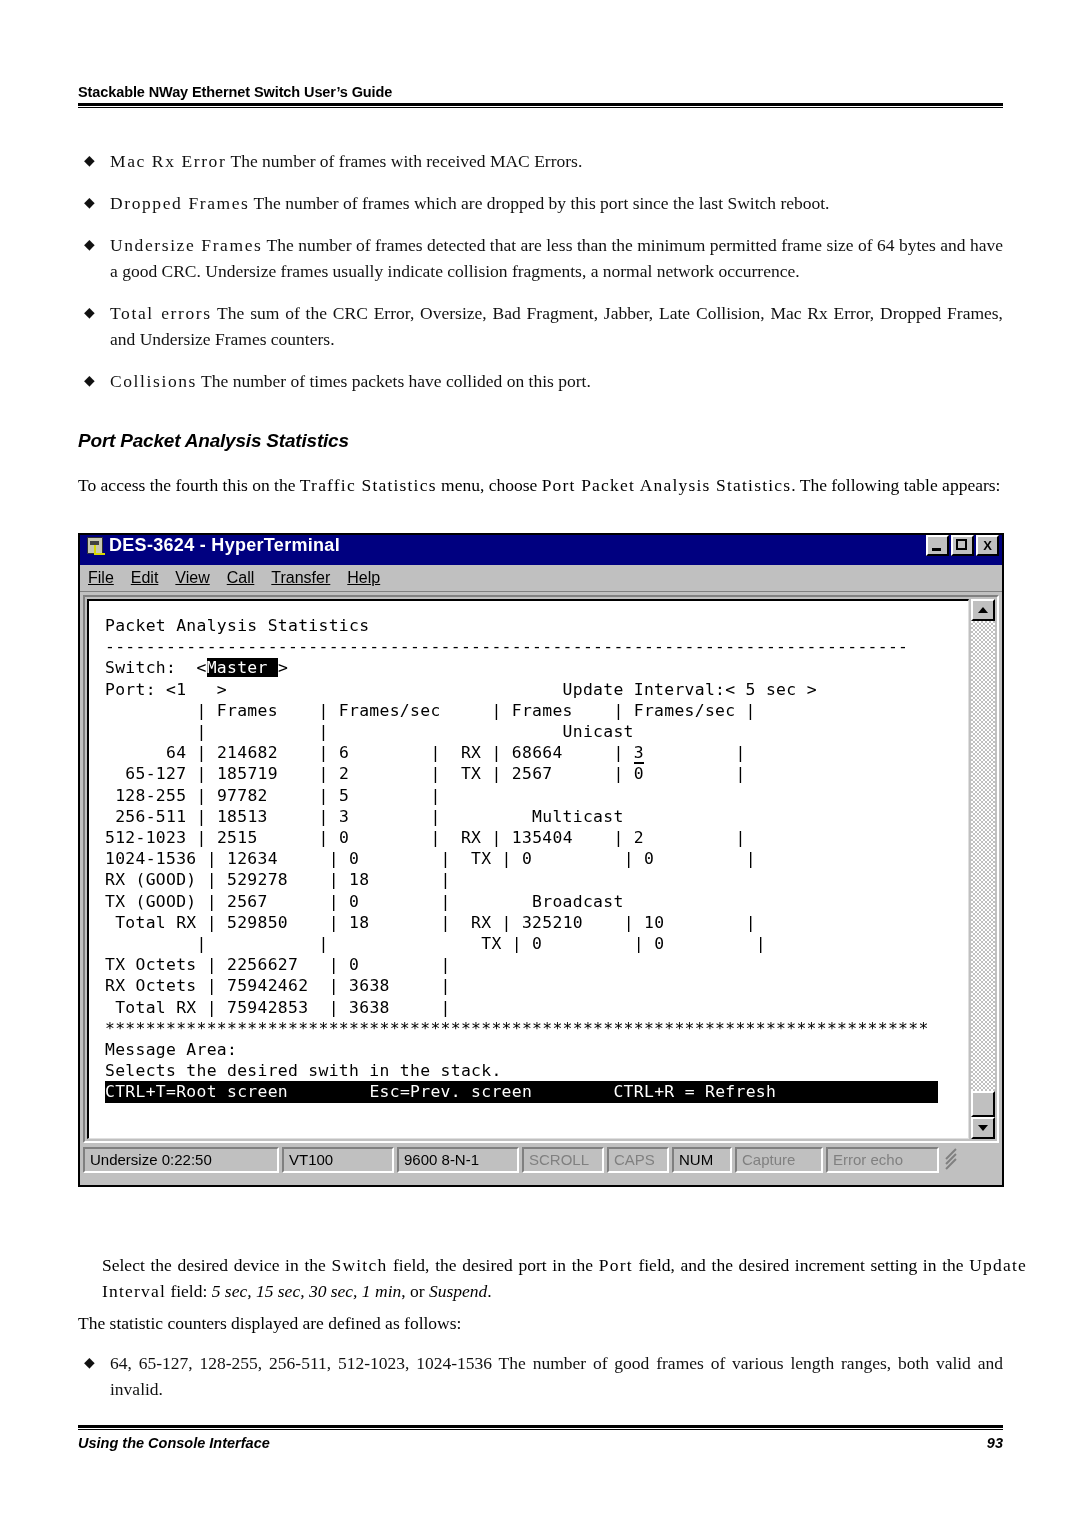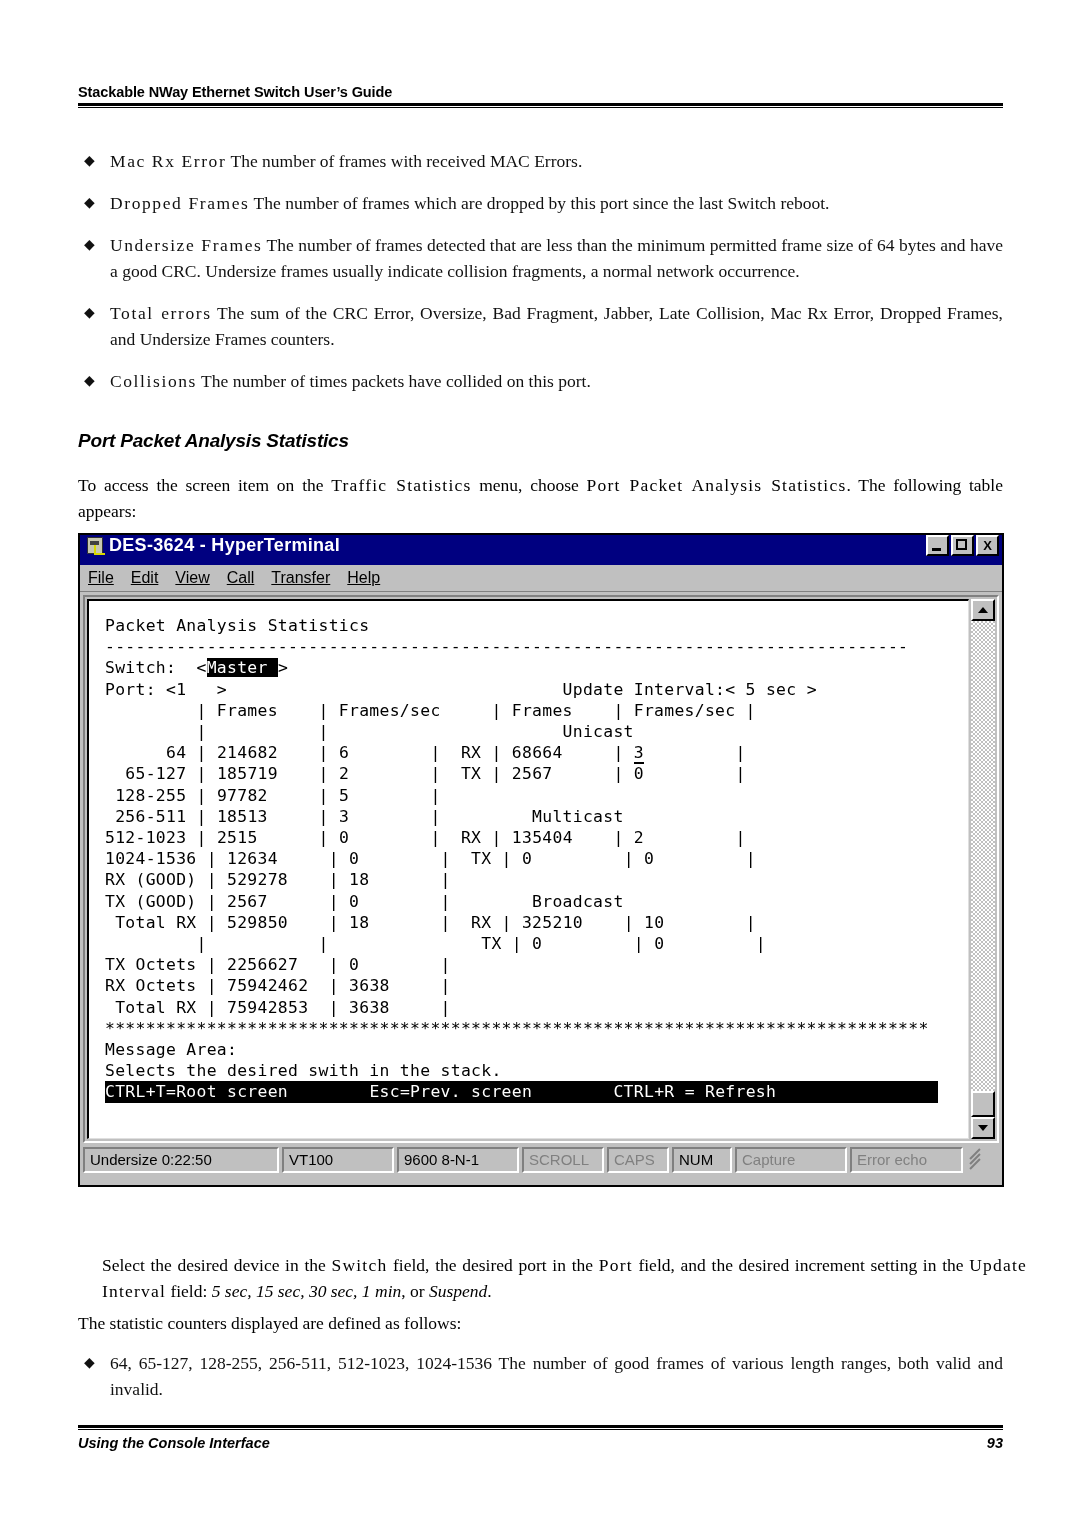--- a/index.html
+++ b/index.html
@@ -413,21 +413,21 @@
     <div class="bul">
       <span class="dia">◆</span><span class="term">Total errors</span><span> The sum of the CRC Error, Oversize, Bad Fragment, Jabber, Late Collision, Mac Rx Error, Dropped Frames, and Undersize Frames counters.</span>
     </div>
     <div class="bul">
       <span class="dia">◆</span><span class="term">Collisions</span><span> The number of times packets have collided on this port.</span>
     </div>
   </div>
 
   <div class="sect-head">Port Packet Analysis Statistics</div>
 
-  <div class="intro-para"><span>To access the screen item on the </span><span class="sp">Traffic Statistics</span><span> menu, choose </span><span class="sp">Port Packet Analysis Statistics</span><span>. The following table appears:</span></div>
+  <div class="intro-para"><span>To access the fourth this on the </span><span class="sp">Traffic Statistics</span><span> menu, choose </span><span class="sp">Port Packet Analysis Statistics</span><span>. The following table appears:</span></div>
 
   <div class="win">
 
     <div class="titlebar">
       <div class="title-icon">
         <div class="ph"></div>
           <div class="cord"></div>
       </div>
       <div class="title-text">DES-3624 - HyperTerminal</div>
       <div class="title-btns">
@@ -489,21 +489,21 @@
       </div>
     </div>
 
     <div class="statusbar">
       <div class="sb-cell" style="width:196px">Undersize 0:22:50</div>
       <div class="sb-cell" style="width:112px">VT100</div>
       <div class="sb-cell" style="width:122px">9600 8-N-1</div>
       <div class="sb-cell dim" style="width:82px">SCROLL</div>
       <div class="sb-cell dim" style="width:62px">CAPS</div>
       <div class="sb-cell" style="width:60px">NUM</div>
-      <div class="sb-cell dim" style="width:112px">Capture</div>
+      <div class="sb-cell dim" style="width:88px">Capture</div>
       <div class="sb-cell dim" style="width:113px">Error echo</div>
       <div class="sb-grip">
         <span style="top:6px;"></span>
           <span style="top:11px;"></span>
           <span style="top:16px;"></span>
       </div>
     </div>
   </div>
 
 

